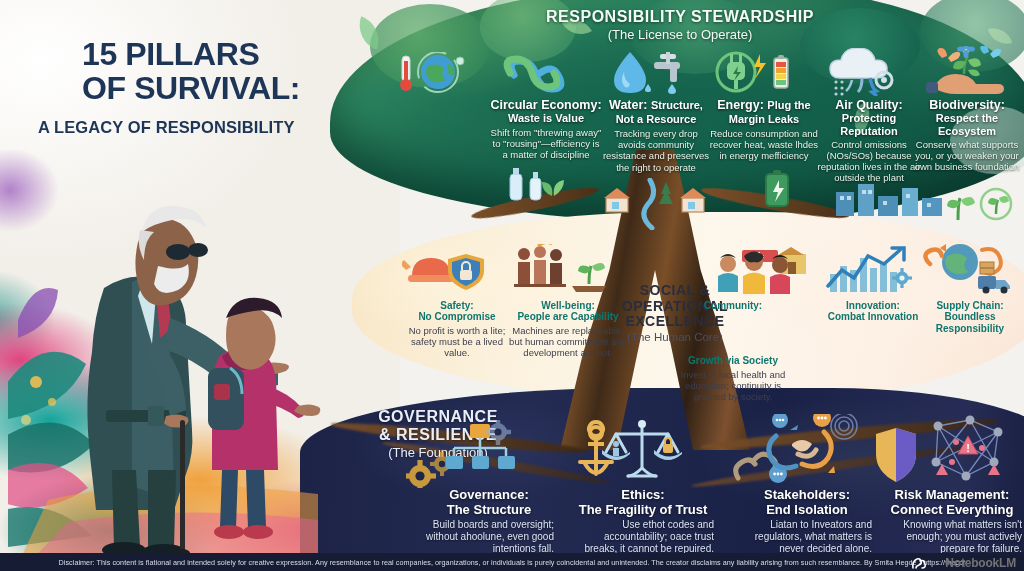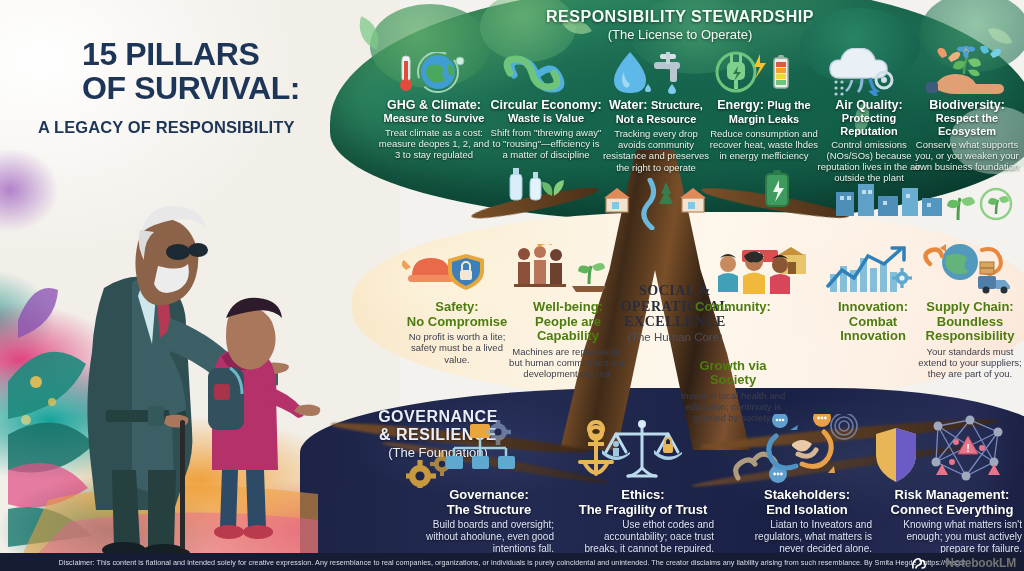--- a/index.html
+++ b/index.html
@@ -98,34 +98,34 @@
     position:absolute;left:38px;top:118px;width:330px;
     color:#1d3557;font-weight:bold;font-size:16.5px;letter-spacing:.1px;
   }
 
   .sec-head{position:absolute;text-align:center;}
   .sec-head .t{font-weight:bold;font-size:16px;letter-spacing:.5px;line-height:1.12;}
   .sec-head .s{font-size:13px;font-weight:normal;line-height:1.2;margin-top:1px;}
 
   .sec-env{left:520px;top:8px;width:320px;color:#f2fbf4;text-shadow:0 1px 3px rgba(0,0,0,.55);}
   .sec-soc{left:605px;top:283px;width:140px;color:#2a2d3c;}
-  .sec-soc .t{font-size:14px;font-family:Liberation Serif, serif;}
+  .sec-soc .t{font-size:14px;}
   .sec-soc .s{font-size:11.5px;color:#4a4d5e;}
   .sec-gov{left:348px;top:408px;width:180px;color:#e9eefb;text-shadow:0 1px 3px rgba(0,0,0,.5);}
 
   
   .pillar{position:absolute;text-align:center;}
   .pillar .h{font-weight:bold;line-height:1.13;}
   .pillar .b{line-height:1.17;margin-top:2px;}
 
   .p-env .h{font-size:12.5px;color:#ffffff;text-shadow:0 1px 2.5px rgba(0,0,0,.7);}
   .p-env .h .sm{font-size:11px;}
   .p-env .b{font-size:9.5px;color:#e8f4ea;text-shadow:0 1px 2px rgba(0,0,0,.65);}
 
-  .p-soc .h{font-size:13px;color:#4d7c0f;}
+  .p-soc .h{font-size:10px;color:#0f766e;}
   .p-soc .b{font-size:9.5px;color:#3c3f4e;}
 
   .p-gov .h{font-size:13px;color:#ffffff;text-shadow:0 1px 2.5px rgba(0,0,0,.6);}
   .p-gov .b{font-size:10px;color:#dde4f4;text-shadow:0 1px 2px rgba(0,0,0,.6);text-align:right;}
 
   
   .icon{position:absolute;display:flex;align-items:center;justify-content:center;}
   .icon svg{display:block;}
 
   
@@ -442,27 +442,20 @@
       <path d="M18 42 q0 -16 2 -22" stroke="#4f9e4f" stroke-width="3" fill="none"></path>
       <path d="M20 24 q-12 -6 -13 4 q10 6 13 -4 Z" fill="#66bb63"></path>
       <path d="M21 22 q12 -7 14 3 q-10 7 -14 -3 Z" fill="#80cc76"></path>
       <circle cx="56" cy="26" r="15" fill="none" stroke="#8fd08a" stroke-width="2.5"></circle>
       <path d="M56 36 q0 -10 2 -14" stroke="#4f9e4f" stroke-width="2.5" fill="none"></path>
       <path d="M58 22 q-9 -5 -10 3 q8 5 10 -3 Z" fill="#66bb63"></path>
       <path d="M59 20 q9 -5 10 3 q-8 5 -10 -3 Z" fill="#80cc76"></path>
     </svg>
   </div>
 
-  <div class="pillar p-env" style="left:378px;top:98px;width:112px;">
-    <div class="h">
-      <span>GHG &amp; Climate:</span>
-      <span class="sm" style="display:block;">Measure to Survive</span>
-    </div>
-    <div class="b">Treat climate as a cost: measure deopes 1, 2, and 3 to stay regulated</div>
-  </div>
 
   <div class="pillar p-env" style="left:489px;top:98px;width:114px;">
     <div class="h">
       <span>Circular Economy:</span>
       <span class="sm" style="display:block;">Waste is Value</span>
     </div>
     <div class="b">Shift from "threwing away" to "rousing"—efficiency is a matter of discipline</div>
   </div>
 
   <div class="pillar p-env" style="left:600px;top:98px;width:112px;">
@@ -630,21 +623,20 @@
       <span style="display:block;">Innovation:</span>
       <span style="display:block;">Combat Innovation</span>
     </div>
   </div>
 
   <div class="pillar p-soc" style="left:916px;top:300px;width:108px;">
     <div class="h">
       <span style="display:block;">Supply Chain:</span>
       <span style="display:block;">Boundless Responsibility</span>
     </div>
-    <div class="b">Your standards must extend to your suppliers; they are part of you.</div>
   </div>
 
   <div class="icon" style="left:406px;top:420px;width:124px;height:68px;">
     <svg width="124" height="68" viewBox="0 0 124 68">
       <g fill="#d9a63c" opacity=".9">
         <g transform="translate(14,56)">
             <circle r="11"></circle>
             <circle r="4.6" fill="#1e2547"></circle>
           <g>
               <rect x="-2.6" y="-16" width="5.2" height="6"></rect>

